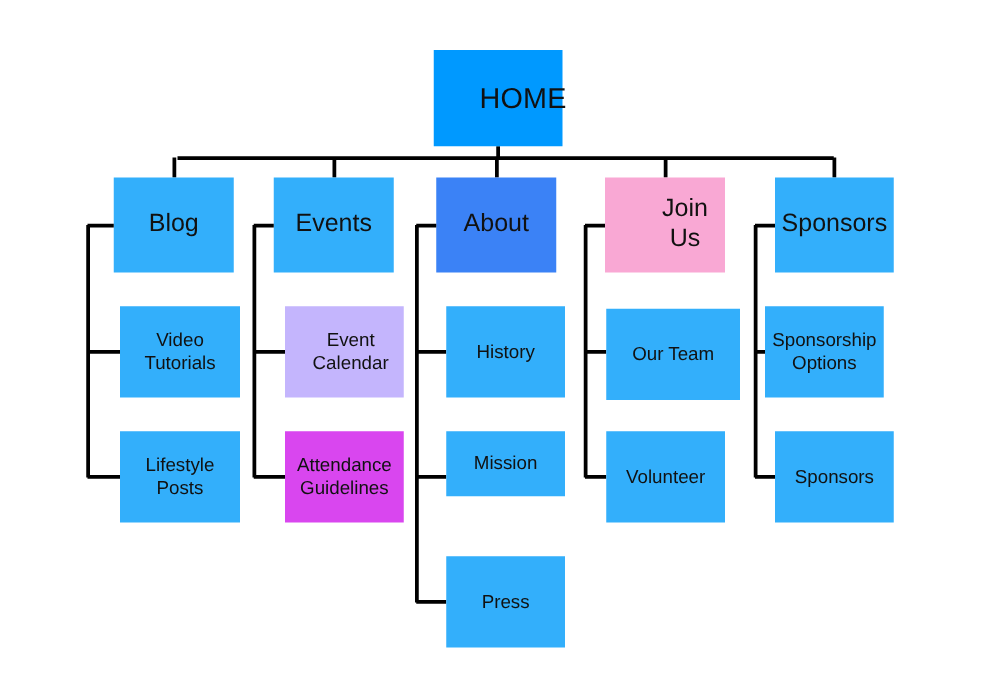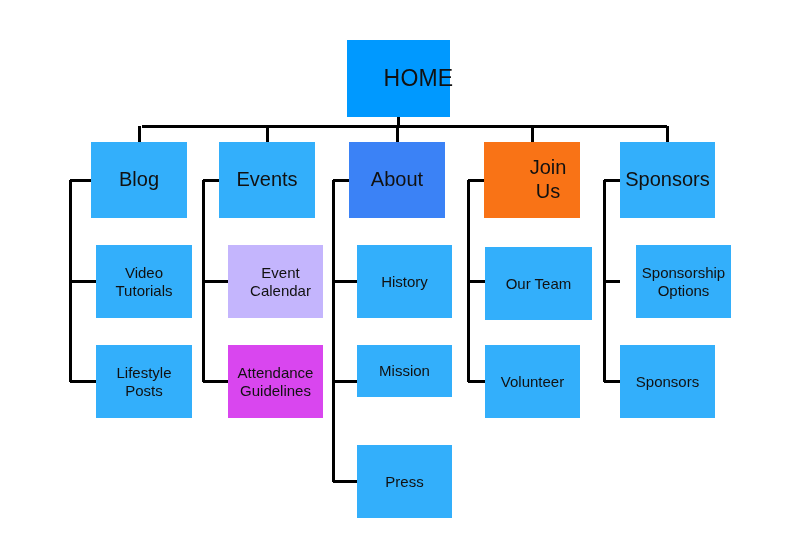--- a/index.html
+++ b/index.html
@@ -106,41 +106,41 @@
     </div>
     <div class="conn conn-h" style="left: 333px; top: 380px; width: 24px; background: rgb(0, 0, 0);"></div>
     <div class="node node-l3" style="left: 357px; top: 345px; width: 95px; height: 52px; background: rgb(51, 175, 251); color: rgb(17, 17, 17);">
       <span style="white-space: pre-line;">Mission</span>
     </div>
     <div class="conn conn-h" style="left: 333px; top: 480px; width: 24px; background: rgb(0, 0, 0);"></div>
     <div class="node node-l3" style="left: 357px; top: 445px; width: 95px; height: 73px; background: rgb(51, 175, 251); color: rgb(17, 17, 17);">
       <span style="white-space: pre-line;">Press</span>
     </div>
     <div class="conn conn-v" style="left: 530.5px; top: 126px; height: 16px; background: rgb(0, 0, 0);"></div>
-    <div class="node node-l2" style="left: 484px; top: 142px; width: 96px; height: 76px; background: #f97316; color: rgb(17, 17, 17); padding-left: 36px;">
+    <div class="node node-l2" style="left: 484px; top: 142px; width: 96px; height: 76px; background: #f9a8d4; color: rgb(17, 17, 17); padding-left: 36px;">
       <span style="white-space: pre-line;">Join Us</span>
     </div>
     <div class="conn conn-h" style="left: 468px; top: 178.5px; width: 16px; background: rgb(0, 0, 0);"></div>
     <div class="conn conn-v" style="left: 466.5px; top: 180px; height: 201.5px; background: rgb(0, 0, 0);"></div>
     <div class="conn conn-h" style="left: 468px; top: 280px; width: 17px; background: rgb(0, 0, 0);"></div>
     <div class="node node-l3" style="left: 485px; top: 247px; width: 107px; height: 73px; background: rgb(51, 175, 251); color: rgb(17, 17, 17);">
       <span style="white-space: pre-line;">Our Team</span>
     </div>
     <div class="conn conn-h" style="left: 468px; top: 380px; width: 17px; background: rgb(0, 0, 0);"></div>
     <div class="node node-l3" style="left: 485px; top: 345px; width: 95px; height: 73px; background: rgb(51, 175, 251); color: rgb(17, 17, 17);">
       <span style="white-space: pre-line;">Volunteer</span>
     </div>
     <div class="conn conn-v" style="left: 666px; top: 126px; height: 16px; background: rgb(0, 0, 0);"></div>
     <div class="node node-l2" style="left: 620px; top: 142px; width: 95px; height: 76px; background: rgb(51, 175, 251); color: rgb(17, 17, 17);">
       <span style="white-space: pre-line;">Sponsors</span>
     </div>
     <div class="conn conn-h" style="left: 604px; top: 178.5px; width: 16px; background: rgb(0, 0, 0);"></div>
     <div class="conn conn-v" style="left: 602.5px; top: 180px; height: 201.5px; background: rgb(0, 0, 0);"></div>
     <div class="conn conn-h" style="left: 604px; top: 280px; width: 16px; background: rgb(0, 0, 0);"></div>
-    <div class="node node-l3" style="left: 636px; top: 245px; width: 95px; height: 73px; background: rgb(51, 175, 251); color: rgb(17, 17, 17);">
+    <div class="node node-l3" style="left: 612px; top: 245px; width: 95px; height: 73px; background: rgb(51, 175, 251); color: rgb(17, 17, 17);">
       <span style="white-space: pre-line;">Sponsorship
 Options</span>
     </div>
     <div class="conn conn-h" style="left: 604px; top: 380px; width: 16px; background: rgb(0, 0, 0);"></div>
     <div class="node node-l3" style="left: 620px; top: 345px; width: 95px; height: 73px; background: rgb(51, 175, 251); color: rgb(17, 17, 17);">
       <span style="white-space: pre-line;">Sponsors</span>
     </div>
   </div>
 
 </body></html>

